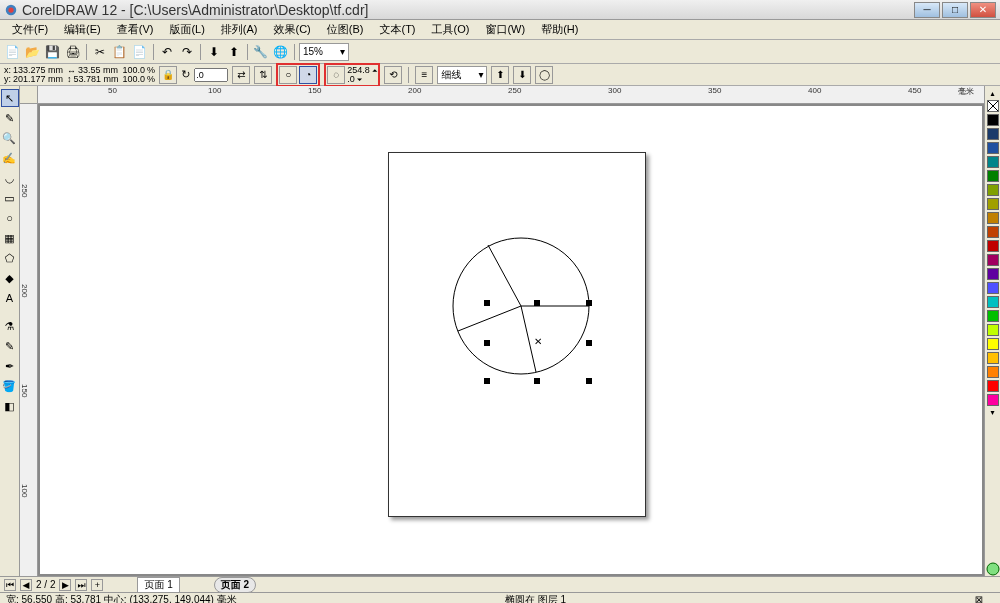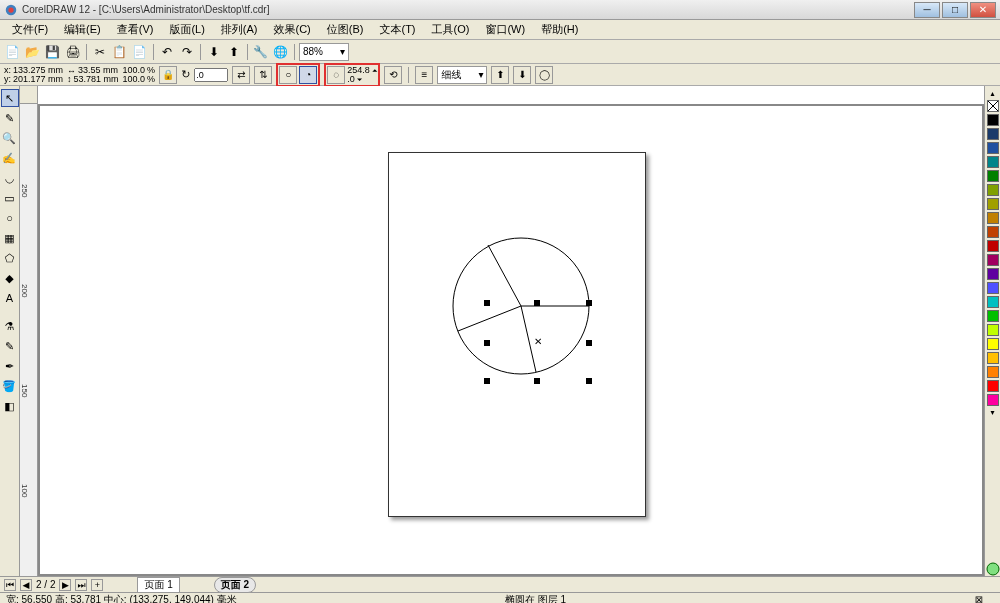--- a/index.html
+++ b/index.html
@@ -1,20 +1,20 @@
 <!DOCTYPE html>
 <html><head>
   <meta charset="utf-8">
   <style>
     * { margin: 0; padding: 0; box-sizing: border-box; }
     body { font-family: "Microsoft YaHei", Tahoma, sans-serif; font-size: 11px; background: #d4d0c8; width: 1000px; height: 603px; overflow: hidden; }
     
     .titlebar { height: 20px; background: linear-gradient(to bottom, #f0f0f0, #d8d8d8); display: flex; align-items: center; padding: 0 4px; border-bottom: 1px solid #999; }
     .titlebar-icon { width: 14px; height: 14px; margin-right: 4px; }
-    .titlebar-text { flex: 1; font-size: 10px; color: #333; }
+    .titlebar-text { flex: 1; font-size: 14px; color: #333; }
     .window-controls { display: flex; gap: 2px; }
     .win-btn { width: 26px; height: 16px; border: 1px solid #888; font-size: 10px; display: flex; align-items: center; justify-content: center; cursor: pointer; }
     .win-min { background: linear-gradient(to bottom, #d8e8f8, #a0c0e0); }
     .win-max { background: linear-gradient(to bottom, #d8e8f8, #a0c0e0); }
     .win-close { background: linear-gradient(to bottom, #f09080, #d05040); color: white; }
     
     .menubar { height: 20px; background: #ece9d8; display: flex; align-items: center; padding: 0 4px; border-bottom: 1px solid #aaa; }
     .menu-item { padding: 2px 8px; font-size: 11px; cursor: pointer; }
     
     .toolbar1 { height: 24px; background: #ece9d8; display: flex; align-items: center; padding: 2px 4px; border-bottom: 1px solid #aaa; gap: 2px; }
@@ -105,21 +105,21 @@
   <div class="tb-btn">↶</div>
   <div class="tb-btn">↷</div>
   <div class="tb-sep"></div>
   <div class="tb-btn">⬇</div>
   <div class="tb-btn">⬆</div>
   <div class="tb-sep"></div>
   <div class="tb-btn">🔧</div>
   <div class="tb-btn">🌐</div>
   <div class="tb-sep"></div>
   <div class="zoom-box">
-      <span>88%</span>
+      <span>15%</span>
       <span>▾</span>
     </div>
 </div>
 
 <div class="propbar">
   <div class="coord-box">
     <div class="coord-row">
         <span>x:</span> 
         <span>133.275 mm</span>
       </div>
@@ -199,20 +199,32 @@
     <div style="height:8px"></div>
     <div class="tool-btn">⚗</div>
     <div class="tool-btn">✎</div>
     <div class="tool-btn">✒</div>
     <div class="tool-btn">🪣</div>
     <div class="tool-btn">◧</div>
   </div>
 
   <div class="canvas-area">
     <div class="ruler-corner"></div>
+    <div class="ruler-h">
+      <span class="ruler-tick" style="left:70px">50</span>
+      <span class="ruler-tick" style="left:170px">100</span>
+      <span class="ruler-tick" style="left:270px">150</span>
+      <span class="ruler-tick" style="left:370px">200</span>
+      <span class="ruler-tick" style="left:470px">250</span>
+      <span class="ruler-tick" style="left:570px">300</span>
+      <span class="ruler-tick" style="left:670px">350</span>
+      <span class="ruler-tick" style="left:770px">400</span>
+      <span class="ruler-tick" style="left:870px">450</span>
+      <span class="ruler-tick" style="right:10px">毫米</span>
+    </div>
     <div class="ruler-v">
       <span class="ruler-tick" style="top:80px;writing-mode:vertical-rl">250</span>
       <span class="ruler-tick" style="top:180px;writing-mode:vertical-rl">200</span>
       <span class="ruler-tick" style="top:280px;writing-mode:vertical-rl">150</span>
       <span class="ruler-tick" style="top:380px;writing-mode:vertical-rl">100</span>
     </div>
     <div class="canvas-inner">
       <div class="page-bg"></div>
       <div class="page"></div>
 

